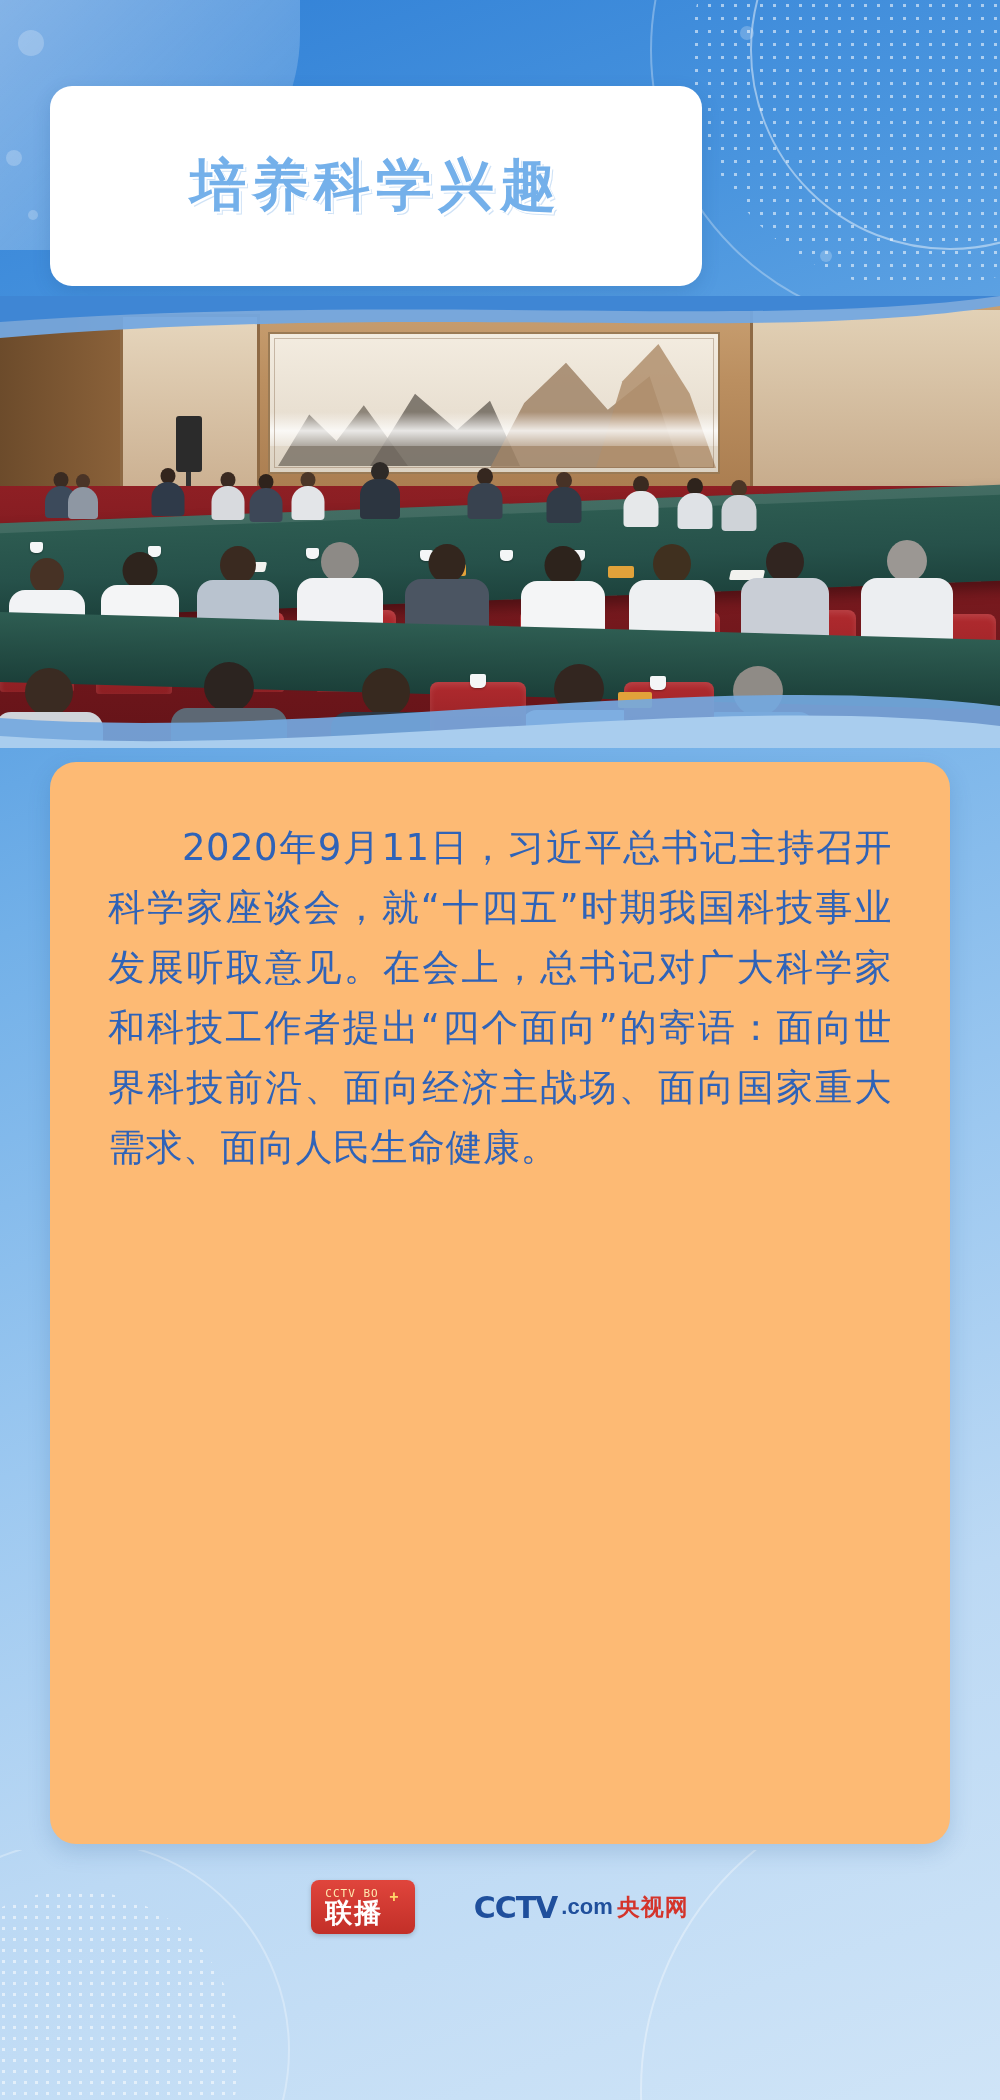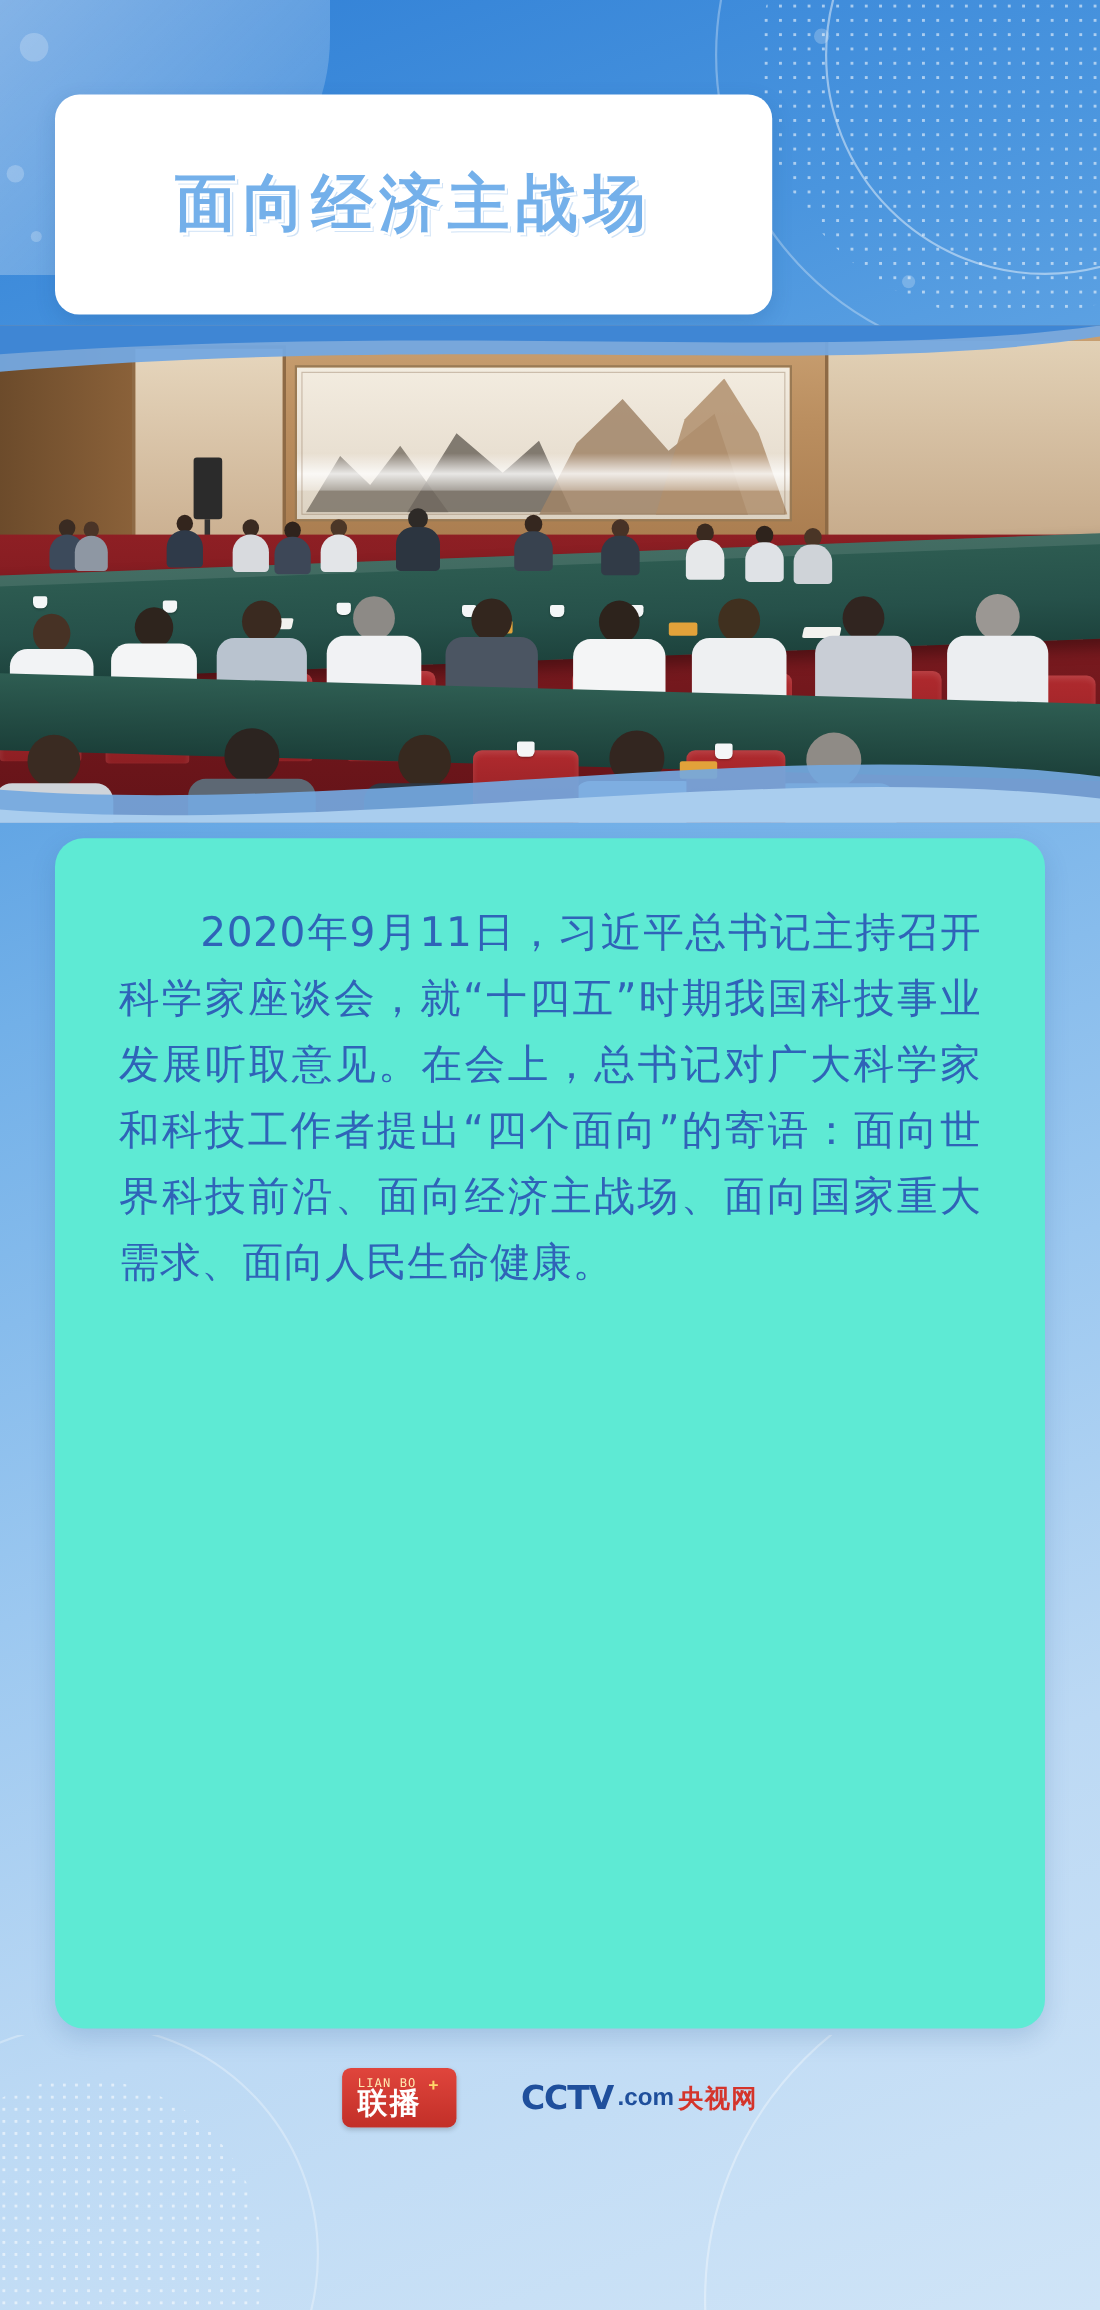--- a/index.html
+++ b/index.html
@@ -209,21 +209,21 @@
     overflow: hidden;
   }
   .wave-top { top: 282px; }
   .wave-bottom { top: 690px; height: 80px; }
 
   
   .text-card {
     position: absolute;
     left: 50px; top: 762px;
     width: 900px; height: 1082px;
-    background: #5eead4;
+    background: #fdba74;
     border-radius: 26px;
     box-shadow: 0 8px 22px rgba(30,80,140,0.18);
     padding: 56px 58px;
   }
   .para {
     font-family: "DejaVu Sans", "Liberation Sans", sans-serif;
     font-size: 37px;
     line-height: 1.62;
     color: #2f63b8;
     text-indent: 74px;
@@ -289,21 +289,21 @@
   <div class="blob" style="left:820px; top:250px; width:12px; height:12px;"></div>
 
   <div class="bottom-deco">
     <div class="dotring" style="left:-90px; bottom:-120px; width:330px; height:330px; background-size:11px 11px;"></div>
     <div class="arc" style="left:-130px; bottom:-160px; width:420px; height:420px;"></div>
     <div class="arc" style="right:-260px; bottom:-300px; width:620px; height:620px; border-color:rgba(255,255,255,.35);"></div>
   </div>
 </div>
 
 <div class="title-card">
-  <div class="title-line">面向经济主战场</div>
+  <div class="title-line">培养科学兴趣</div>
 </div>
 
 <div class="photo-wrap">
   <div class="photo">
 
     <div class="hall-wall"></div>
     <div class="wall-left-dark"></div>
     <div class="wall-panel"></div>
 
     <div class="painting">
@@ -471,21 +471,21 @@
   </svg>
 </div>
 
 <div class="text-card">
   <p class="para">2020年9月11日，习近平总书记主持召开科学家座谈会，就“十四五”时期我国科技事业发展听取意见。在会上，总书记对广大科学家和科技工作者提出“四个面向”的寄语：面向世界科技前沿、面向经济主战场、面向国家重大需求、面向人民生命健康。</p>
 </div>
 
 <div class="footer">
   <div class="logo-lianbo">
     <div>
-      <div class="lb-sub">LIAN BO</div>
+      <div class="lb-sub">CCTV BO</div>
       <div class="lb-main">联播</div>
     </div>
     <div class="lb-plus">+</div>
   </div>
 
   <div class="logo-cctv">
     <span class="cctv-mark">CCTV</span>
     <span class="cctv-com">.com</span>
     <span class="cctv-cn">央视网</span>
   </div>

